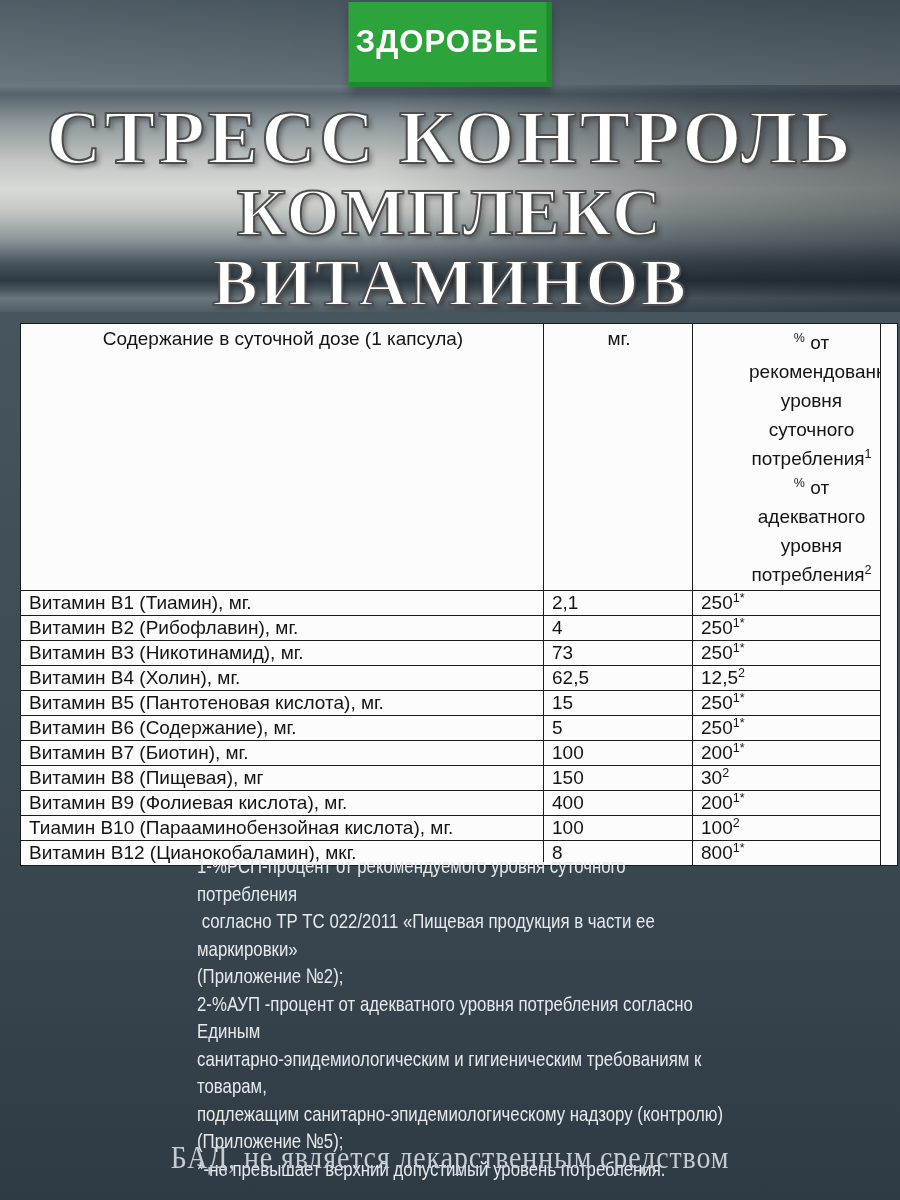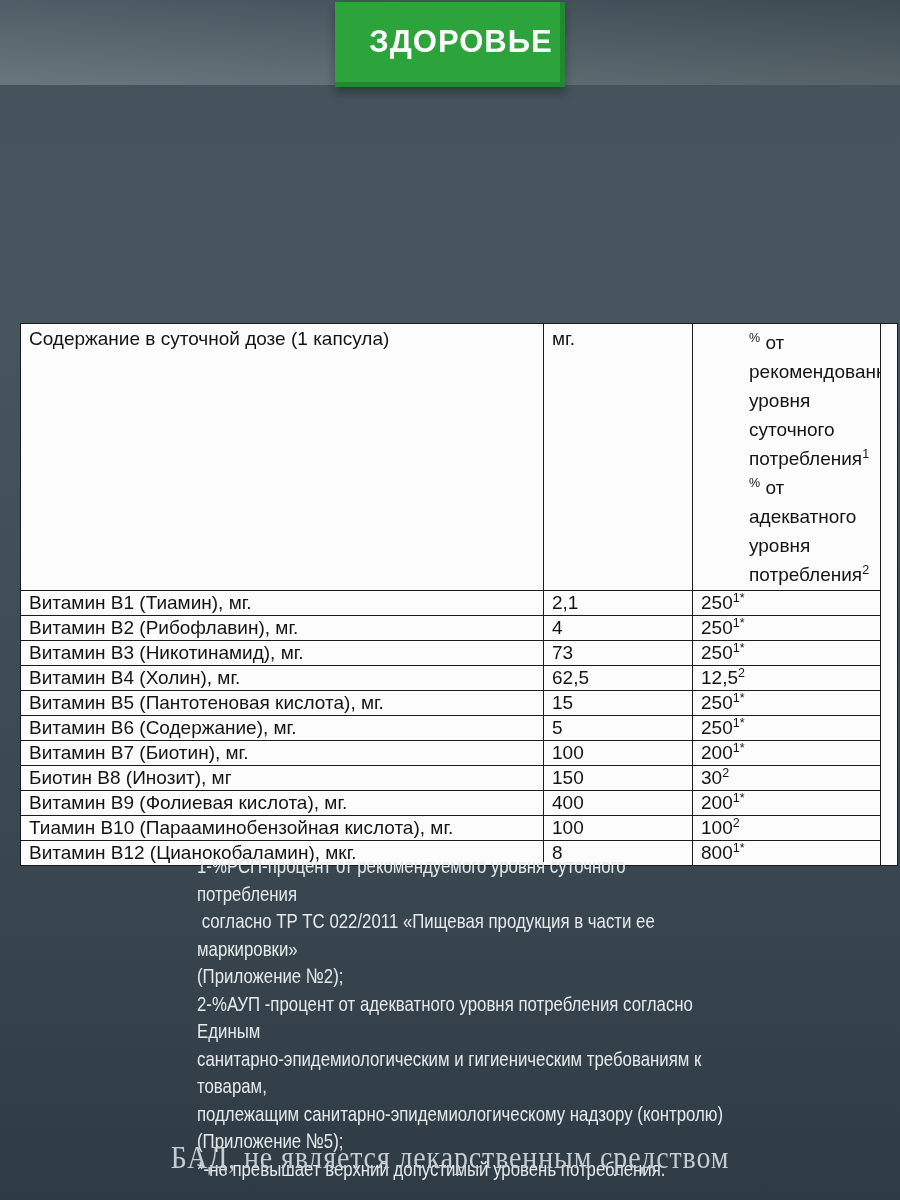--- a/index.html
+++ b/index.html
@@ -42,21 +42,21 @@
   
   .vitamin-table{
     position:absolute;left:20px;top:323px;width:877px;height:460px;
     border-collapse:collapse;background:#fcfcfc;table-layout:fixed;
     font-size:19px;color:#141414;
   }
   .vitamin-table th,.vitamin-table td{
     border:1.6px solid #1b1b1b;padding:1px 6px 1px 8px;
     font-weight:normal;text-align:left;overflow:hidden;
   }
-  .hdr-row th{vertical-align:top;padding-top:4px;height:178px;}
+  .hdr-row th{vertical-align:top;padding-top:4px;height:178px;text-align:center;}
   .vitamin-table td{vertical-align:middle;}
   .ph-line{line-height:29px;margin-left:48px;}
   .vitamin-table sup{font-size:12.5px;line-height:0;}
   
   .footnotes{
     position:absolute;left:197px;top:852px;width:660px;
     font-size:21px;line-height:27.5px;color:#e6eaeb;
     transform:scaleX(.8);transform-origin:left top;
     white-space:pre-wrap;
   }
@@ -66,25 +66,29 @@
     font-family:"Liberation Serif",serif;font-size:31px;color:#c5ccd2;
     letter-spacing:1px;transform:scaleX(.9);transform-origin:center top;
   }
 </style>
 </head>
 <body>
 
 <div class="page">
 
   <div class="hero-top">
-    <div class="badge" style="background: rgb(45, 163, 60); padding-left: 27px;">
+    <div class="badge" style="background: rgb(45, 163, 60);">
       <div class="badge-l1">ЗДОРОВЬЕ</div>
     </div>
   </div>
 
+  <div class="metal-band">
+    <div class="title-line1">СТРЕСС КОНТРОЛЬ</div>
+    <div class="title-line2">КОМПЛЕКС ВИТАМИНОВ</div>
+  </div>
 
   <table class="vitamin-table">
     <colgroup>
       <col style="width:523px">
         <col style="width:149px">
         <col style="width:188px">
         <col style="width:17px">
     </colgroup>
     <tbody>
       <tr class="hdr-row">
@@ -126,21 +130,21 @@
           <td>Витамин В6 (Содержание), мг.</td>
           <td>5</td>
           <td>250<sup>1*</sup></td>
         </tr>
         <tr>
           <td>Витамин В7 (Биотин), мг.</td>
           <td>100</td>
           <td>200<sup>1*</sup></td>
         </tr>
         <tr>
-          <td>Биотин В8 (Инозит), мг</td>
+          <td>Витамин В8 (Пищевая), мг</td>
           <td>150</td>
           <td>30<sup>2</sup></td>
         </tr>
         <tr>
           <td>Витамин В9 (Фолиевая кислота), мг.</td>
           <td>400</td>
           <td>200<sup>1*</sup></td>
         </tr>
         <tr>
           <td>Тиамин В10 (Парааминобензойная кислота), мг.</td>

